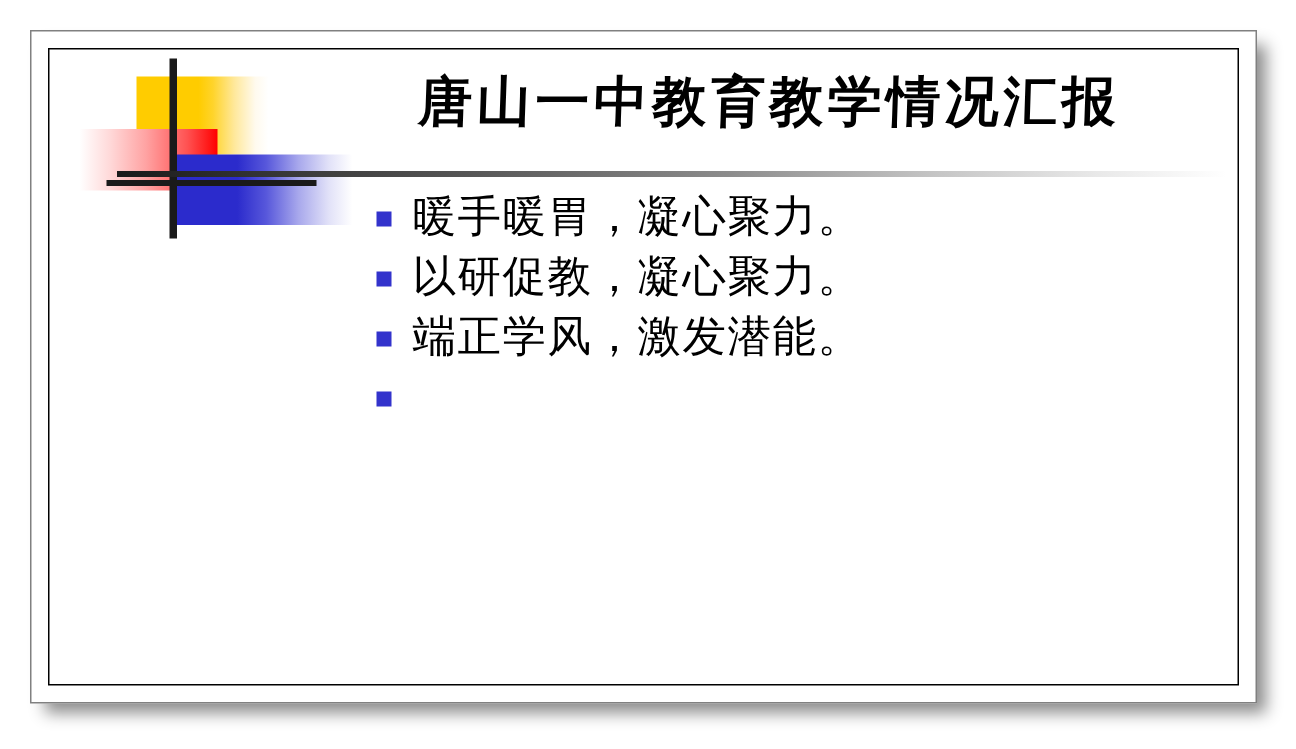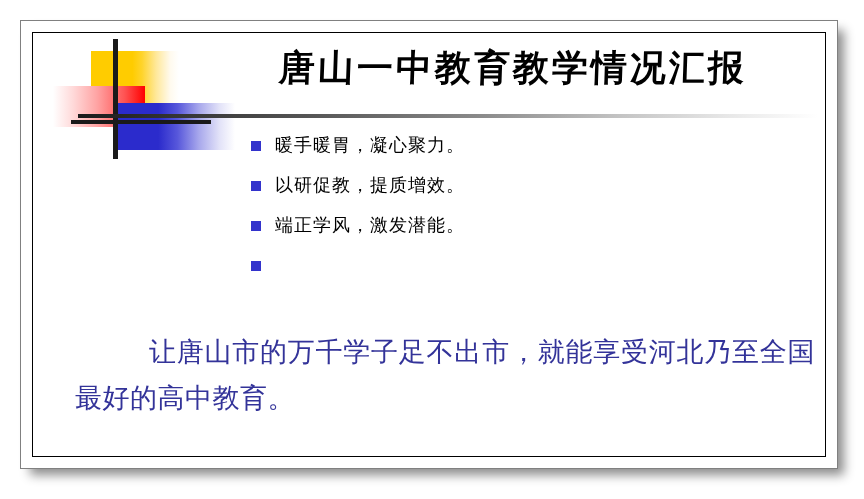--- a/index.html
+++ b/index.html
@@ -136,21 +136,21 @@
   .bullet-marker {
     width: 10px;
     height: 10px;
     background: #3333cc;
     flex: 0 0 auto;
     margin-right: 14px;
     margin-top: 2px;
   }
   .bullet-text {
     font-family: Liberation Sans, sans-serif;
-    font-size: 18px;
+    font-size: 29px;
     color: #000000;
     letter-spacing: 1px;
     white-space: nowrap;
   }
 
   
   #closing-paragraph {
     position: absolute;
     left: 42px;
     top: 296px;
@@ -183,27 +183,26 @@
 
     <div id="slide-title">唐山一中教育教学情况汇报</div>
 
     <div id="bullet-list">
       <div class="bullet-row">
         <span class="bullet-marker"></span>
         <span class="bullet-text">暖手暖胃，凝心聚力。</span>
       </div>
       <div class="bullet-row">
         <span class="bullet-marker"></span>
-        <span class="bullet-text">以研促教，提质增效。</span>
+        <span class="bullet-text">以研促教，凝心聚力。</span>
       </div>
       <div class="bullet-row">
         <span class="bullet-marker"></span>
         <span class="bullet-text">端正学风，激发潜能。</span>
       </div>
       <div class="bullet-row">
         <span class="bullet-marker"></span>
       </div>
     </div>
 
-    <div id="closing-paragraph">让唐山市的万千学子足不出市，就能享受河北乃至全国最好的高中教育。</div>
 
   </div>
 </div>
 
 </body></html>

